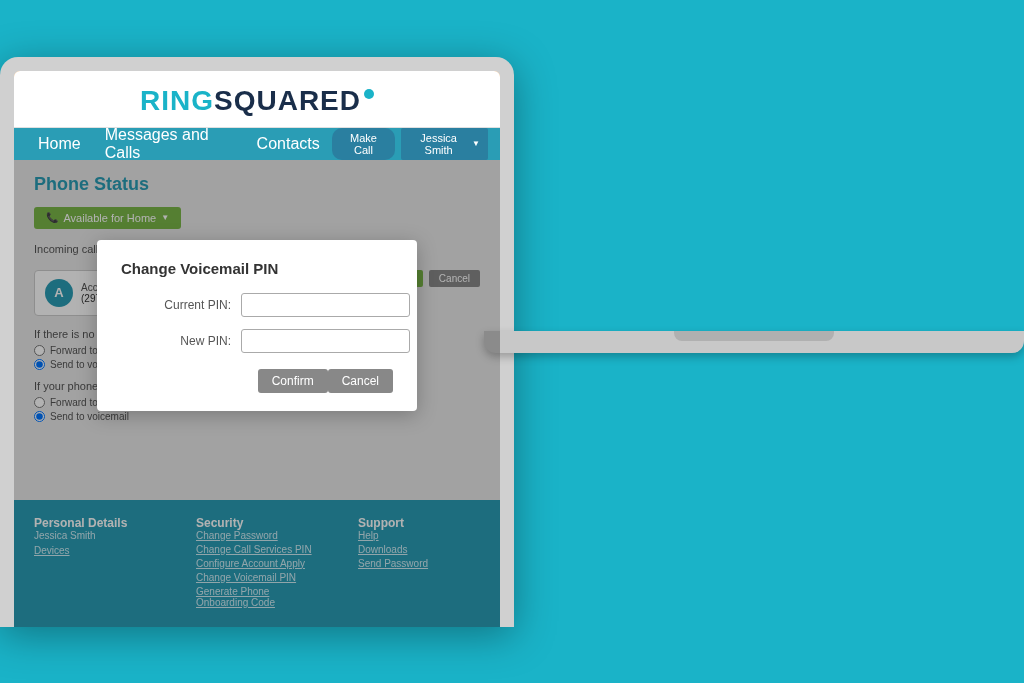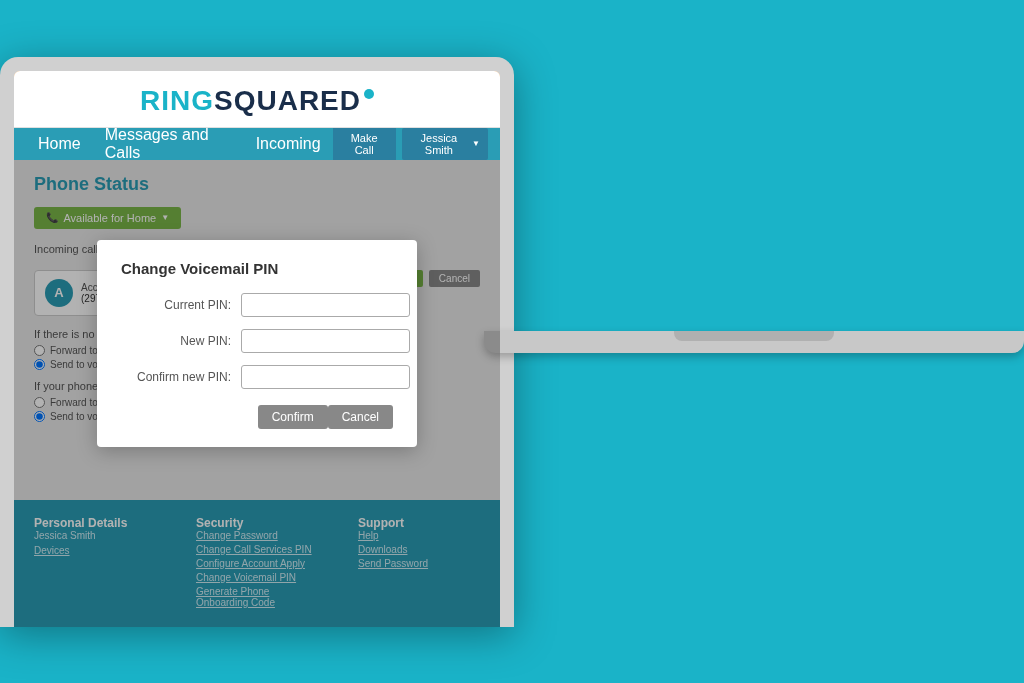--- a/index.html
+++ b/index.html
@@ -106,21 +106,21 @@
       text-decoration: none;
     }
     .nav-spacer { flex: 1; }
     .nav-btn {
       background: #2a7fa0;
       color: white;
       font-size: 11px;
       padding: 4px 10px;
       border: none;
       cursor: pointer;
-      border-radius: 0;
+      border-radius: 10px;
       margin-right: 6px;
     }
     .nav-user {
       background: #2a7fa0;
       color: white;
       font-size: 11px;
       padding: 4px 8px;
       border: none;
       cursor: pointer;
       border-radius: 2px;
@@ -343,21 +343,21 @@
 
       <div class="header">
         <div class="logo">
           <span class="ring">RING</span><span>SQUARED</span><span class="logo-dot"></span>
         </div>
       </div>
 
       <div class="navbar">
         <a class="nav-item">Home</a>
         <a class="nav-item">Messages and Calls</a>
-        <a class="nav-item">Incoming</a>
+        <a class="nav-item">Contacts</a>
         <div class="nav-spacer"></div>
         <button class="nav-btn">Make Call</button>
         <button class="nav-user">Jessica Smith</button>
       </div>
 
       <div class="main">
 
         <div class="phone-status-section">
           <div class="section-title">Phone Status</div>
 
@@ -449,24 +449,20 @@
             <div class="modal-title">Change Voicemail PIN</div>
 
             <div class="modal-form-row">
               <label class="modal-label">Current PIN:</label>
               <input type="password" class="modal-input" style="">
             </div>
             <div class="modal-form-row">
               <label class="modal-label">New PIN:</label>
               <input type="password" class="modal-input" style="">
             </div>
-            <div class="modal-form-row">
-              <label class="modal-label">Confirm new PIN:</label>
-              <input type="password" class="modal-input" style="">
-            </div>
 
             <div class="modal-actions">
               <button class="confirm-btn">Confirm</button>
               <button class="cancel-modal-btn">Cancel</button>
             </div>
           </div>
         </div>
 
       </div>
     </div>

